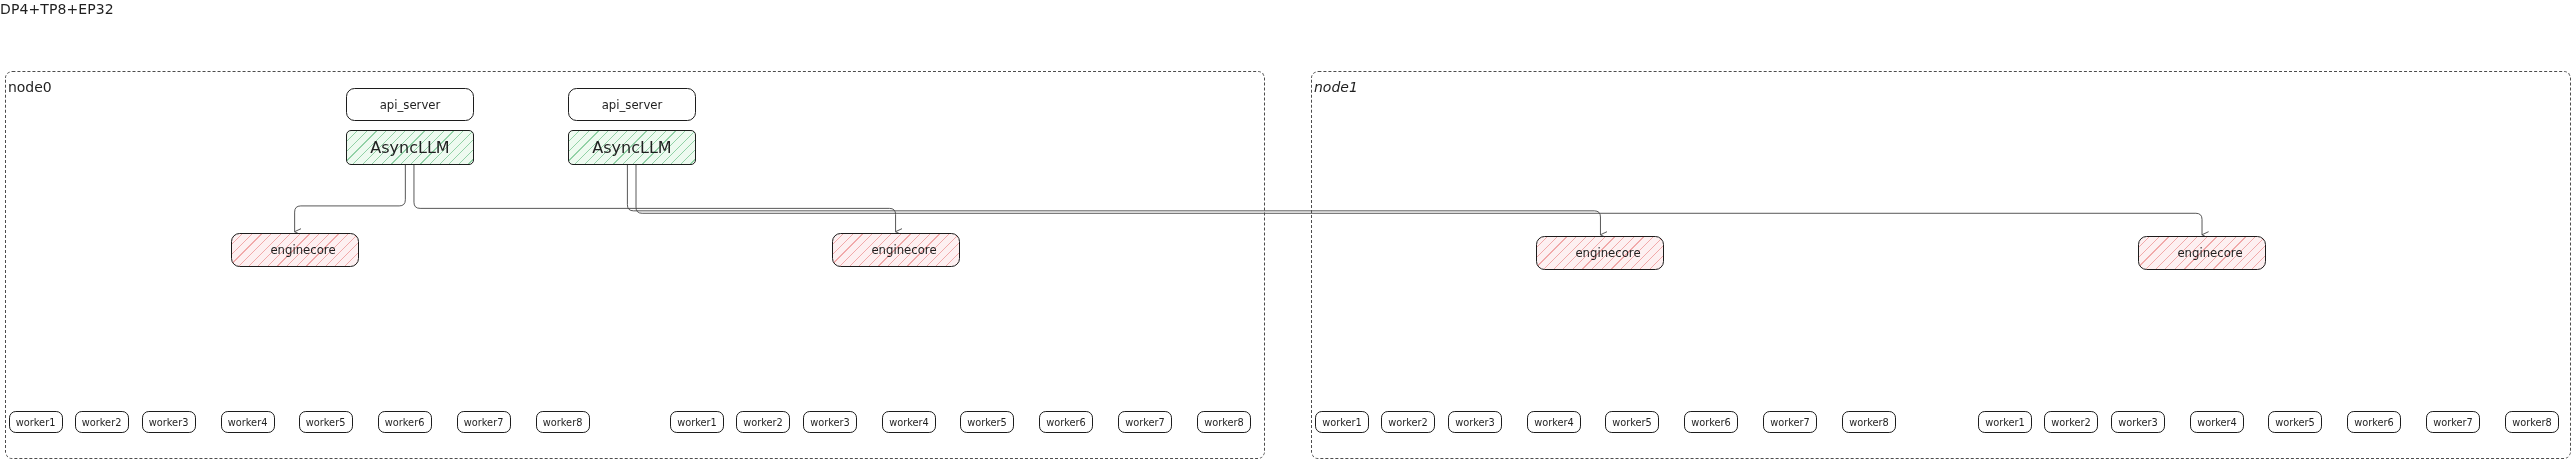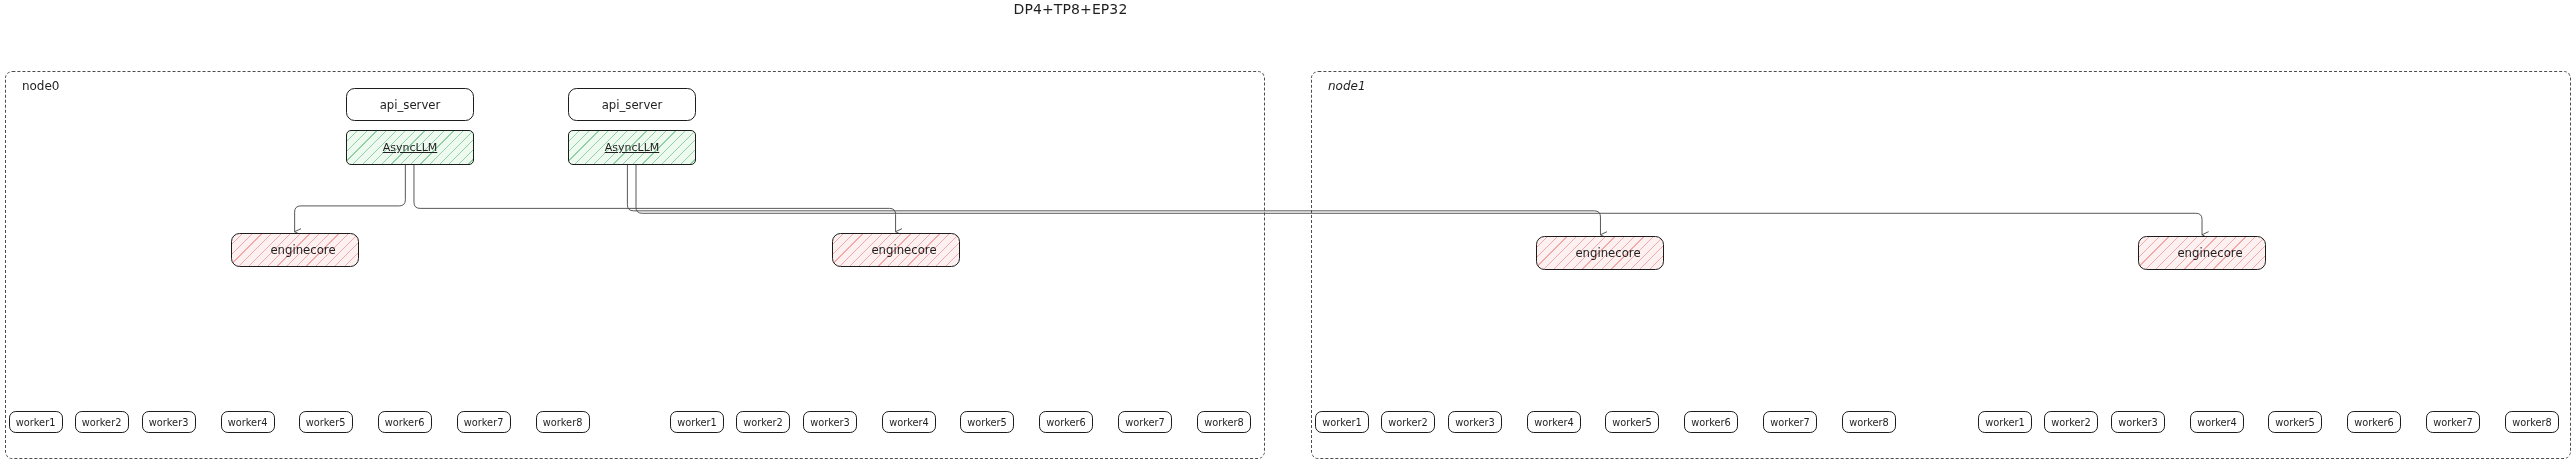--- a/index.html
+++ b/index.html
@@ -14,21 +14,21 @@
     height: 469px;
     background: #ffffff;
     overflow: hidden;
   }
 
   
   #diagram-title {
     position: absolute;
     left: 0; top: 1.2px;
     width: 2141px;
-    text-align: center;
+    text-align: left;
     font-size: 14px;
     color: #1f1f1f;
     letter-spacing: 0.1px;
     white-space: nowrap;
   }
 
   
   #edges {
     position: absolute;
     left: 0; top: 0;
@@ -38,22 +38,22 @@
 
   
   .node-container {
     position: absolute;
     border: 1.4px dashed #4d4d4d;
     border-radius: 7.4px;
     background: transparent;
   }
   .node-label {
     position: absolute;
-    left: 16px; top: 6.8px;
-    font-size: 12px;
+    left: 2px; top: 6.8px;
+    font-size: 14px;
     color: #1f1f1f;
     white-space: nowrap;
   }
 
   
   .box {
     position: absolute;
     border: 1.6px solid #1c1c1c;
     display: flex;
     align-items: center;
@@ -64,30 +64,29 @@
     overflow: hidden;
   }
 
   .api-box {
     border-radius: 8.6px;
     font-size: 11.7px;
   }
 
   .async-box {
     border-radius: 5px;
-    font-size: 11px;
+    font-size: 16px;
     background-color: #eefaf0;
     background-image: repeating-linear-gradient(
       135deg,
       rgba(69,175,105,0.55) 0px,
       rgba(69,175,105,0.55) 0.9px,
       rgba(0,0,0,0) 0.9px,
       rgba(0,0,0,0) 6.8px
     );
-    text-decoration: underline;
   }
 
   .engine-box {
     border-radius: 8.6px;
     font-size: 11.7px;
     background-color: #fdf0f1;
     background-image: repeating-linear-gradient(
       135deg,
       rgba(233,122,122,0.60) 0px,
       rgba(233,122,122,0.60) 0.9px,

